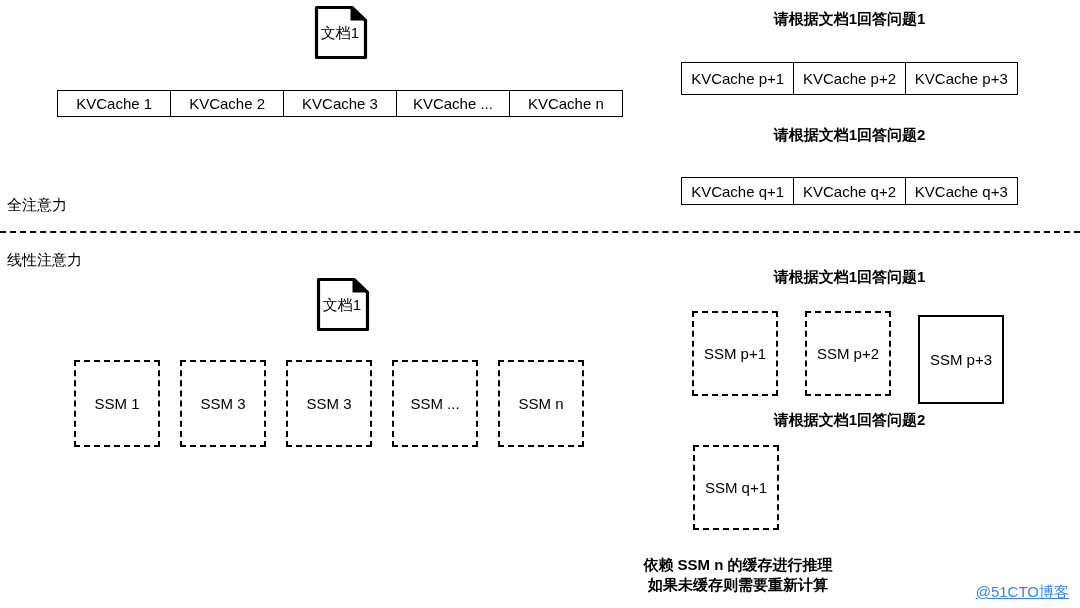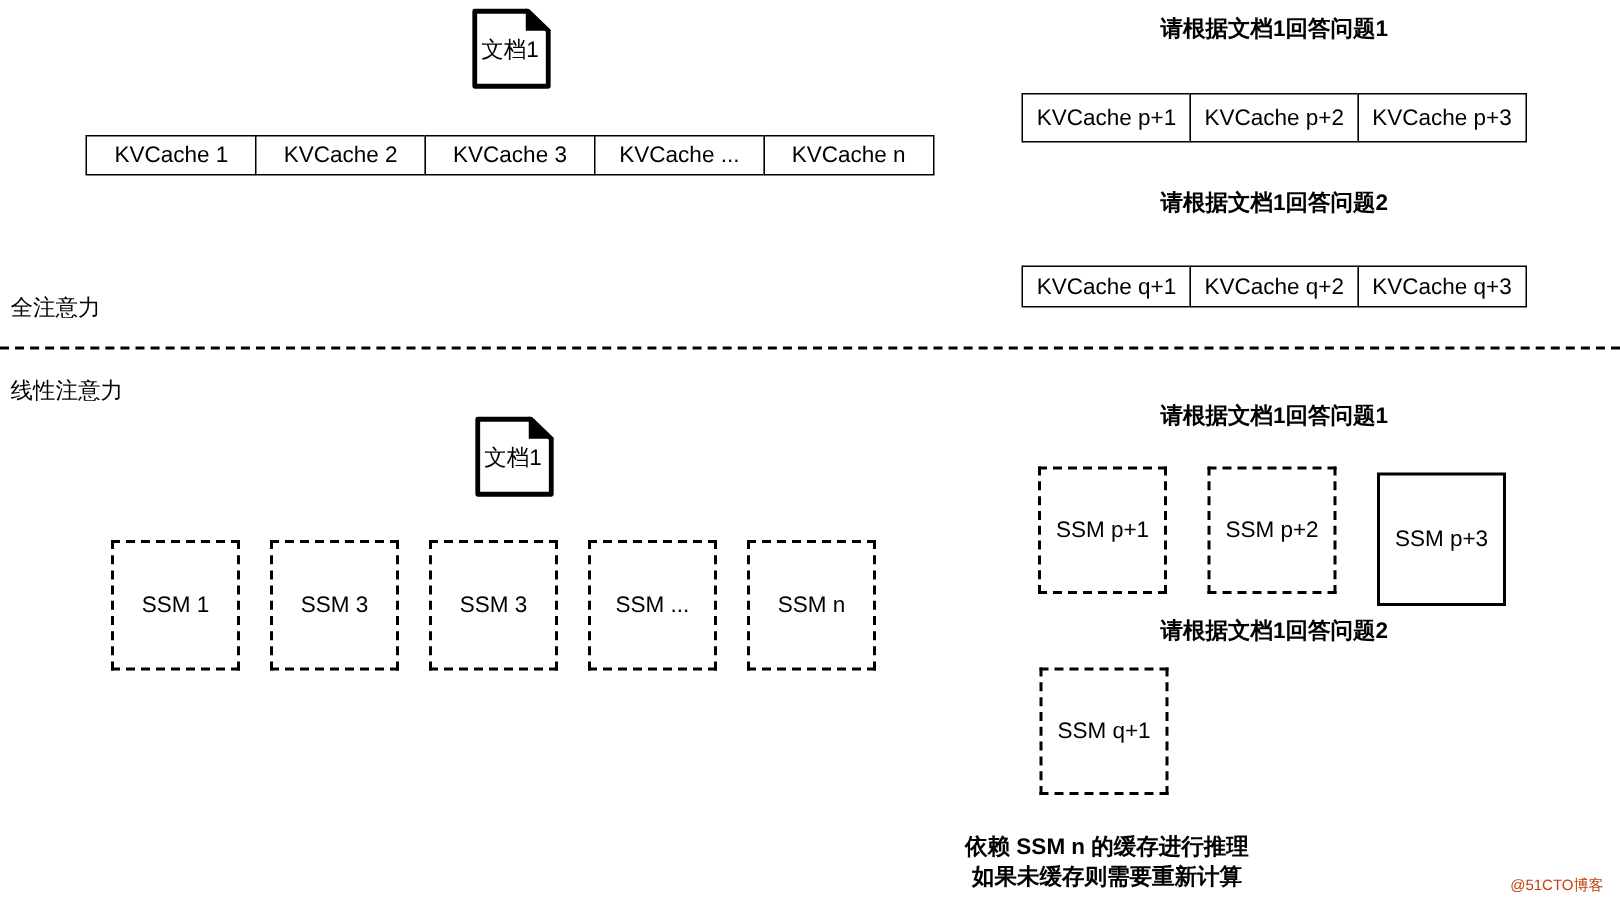--- a/index.html
+++ b/index.html
@@ -36,21 +36,21 @@
   .ssmbox {
     box-sizing:border-box; width:86px; height:87px; border:2px dashed #000;
     display:flex; align-items:center; justify-content:center;
     font-size:15px; background:#fff; white-space:nowrap;
   }
   .ssmrow-q { display:flex; gap:27px; align-items:center; }
   .ssmbox.small { height:85px; }
   .ssmbox.solid { border:2.5px solid #000; height:89px; margin-top:12px; }
 
   .caption { font-size:15px; font-weight:600; line-height:20px; text-align:center; white-space:nowrap; }
-  .watermark { font-size:10px; color:#c2410c; white-space:nowrap; }
+  .watermark { font-size:15px; color:#3b82f6; white-space:nowrap;text-decoration:underline; }
 </style>
 </head>
 <body>
 
 <div class="canvas">
 
   <div class="abs" style="left:312px; top:3px;">
     <div class="doc-wrap">
       <svg viewBox="0 0 58 59">
         <path d="M4.5 4.5 H40 L53.5 17.5 V54.5 H4.5 Z" fill="#ffffff" stroke="#000000" stroke-width="3.2" stroke-linejoin="round"></path>

